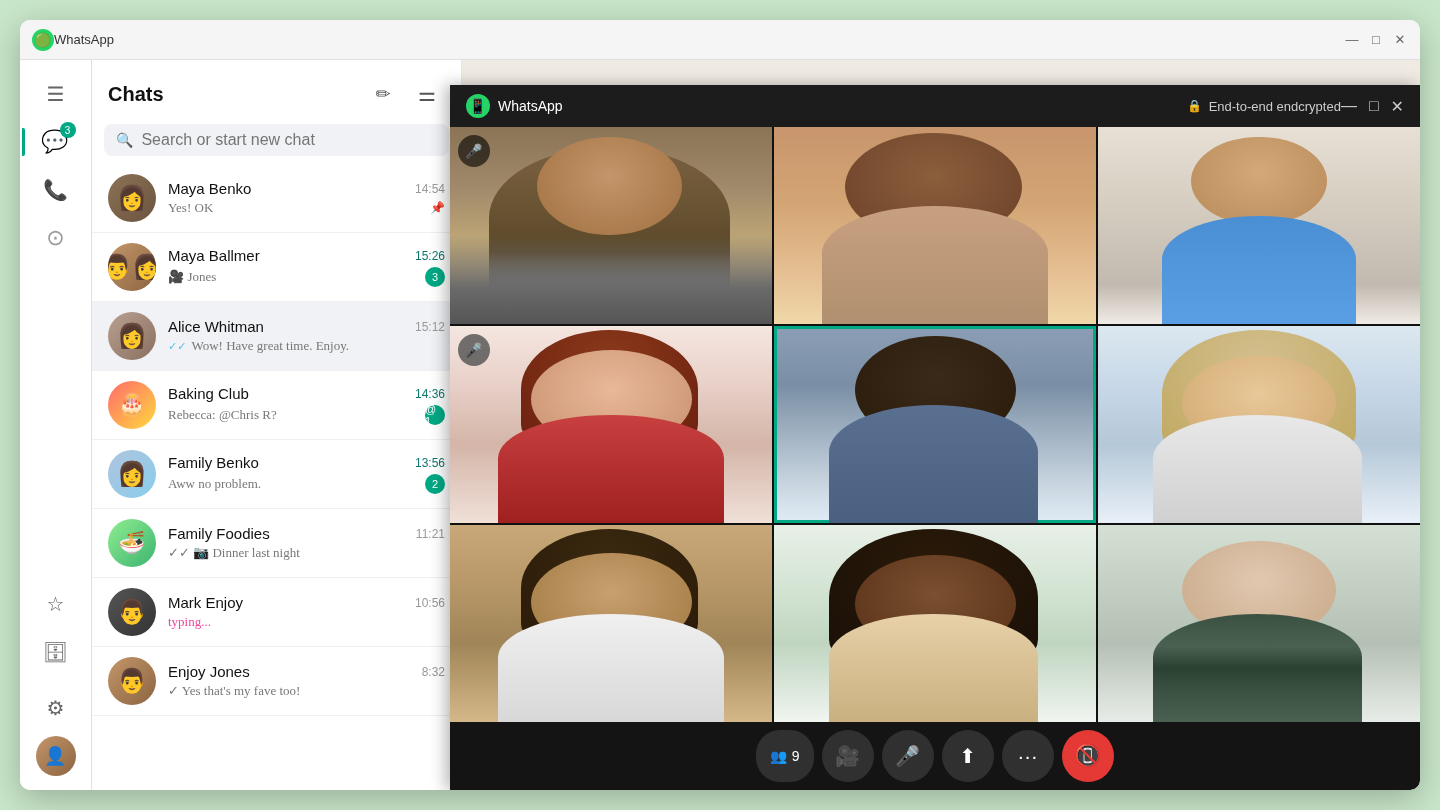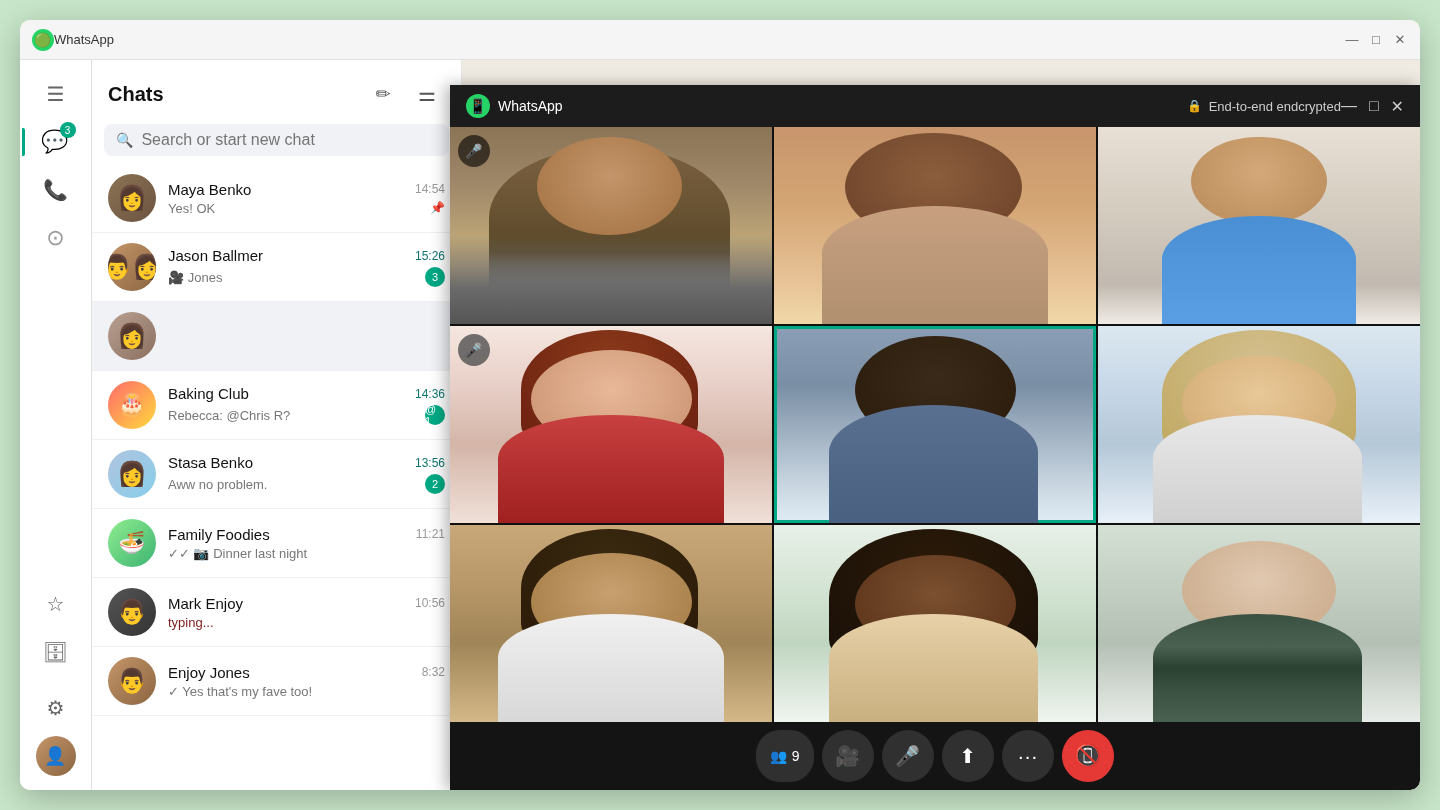--- a/index.html
+++ b/index.html
@@ -249,22 +249,23 @@
       justify-content: space-between;
       align-items: center;
     }
     .chat-msg {
       font-size: 13px;
       color: #777;
       white-space: nowrap;
       overflow: hidden;
       text-overflow: ellipsis;
       max-width: 210px;
-    }
-    .chat-msg.typing { color: #7f1d1d; }
+      font-family: Liberation Serif, serif;
+    }
+    .chat-msg.typing { color: #ec4899; }
     .chat-badge {
       background: #00a884;
       color: #fff;
       border-radius: 50%;
       width: 20px;
       height: 20px;
       font-size: 11px;
       display: flex;
       align-items: center;
       justify-content: center;
@@ -512,53 +513,62 @@
               <span class="chat-msg">Yes! OK</span>
               <span class="pin-icon">📌</span>
             </div>
           </div>
         </div>
 
         <div class="chat-item">
           <div class="chat-avatar" style="background:linear-gradient(135deg,#c4956a,#8b6540);font-size:24px;color:#fff;display:flex;align-items:center;justify-content:center;">👨‍👩</div>
           <div class="chat-info">
             <div class="chat-name-row">
-              <span class="chat-name">Jason Ballmer</span>
+              <span class="chat-name">Maya Ballmer</span>
               <span class="chat-time unread">15:26</span>
             </div>
             <div class="chat-msg-row">
               <span class="chat-msg">🎥 Jones</span>
               <span class="chat-badge">3</span>
             </div>
           </div>
         </div>
 
         <div class="chat-item active">
           <div class="chat-avatar" style="background:linear-gradient(135deg,#b8a090,#8b7060);font-size:24px;color:#fff;display:flex;align-items:center;justify-content:center;">👩</div>
+          <div class="chat-info">
+            <div class="chat-name-row">
+              <span class="chat-name">Alice Whitman</span>
+              <span class="chat-time">15:12</span>
+            </div>
+            <div class="chat-msg-row">
+              <span class="chat-msg"><span class="check-icon">✓✓</span> Wow! Have great time. Enjoy.</span>
+            </div>
+          </div>
         </div>
 
         <div class="chat-item">
           <div class="chat-avatar" style="background:linear-gradient(135deg,#ff6b6b,#ffd93d);font-size:22px;display:flex;align-items:center;justify-content:center;">🎂</div>
           <div class="chat-info">
             <div class="chat-name-row">
               <span class="chat-name">Baking Club</span>
               <span class="chat-time unread">14:36</span>
             </div>
             <div class="chat-msg-row">
               <span class="chat-msg">Rebecca: @Chris R?</span>
               <span class="chat-badge mention" style="background:#00a884;">@ 1</span>
             </div>
           </div>
         </div>
 
         <div class="chat-item">
           <div class="chat-avatar" style="background:linear-gradient(135deg,#b0c4de,#87ceeb);font-size:24px;color:#fff;display:flex;align-items:center;justify-content:center;">👩</div>
           <div class="chat-info">
             <div class="chat-name-row">
-              <span class="chat-name">Stasa Benko</span>
+              <span class="chat-name">Family Benko</span>
               <span class="chat-time unread">13:56</span>
             </div>
             <div class="chat-msg-row">
               <span class="chat-msg">Aww no problem.</span>
               <span class="chat-badge">2</span>
             </div>
           </div>
         </div>
 
         <div class="chat-item">

